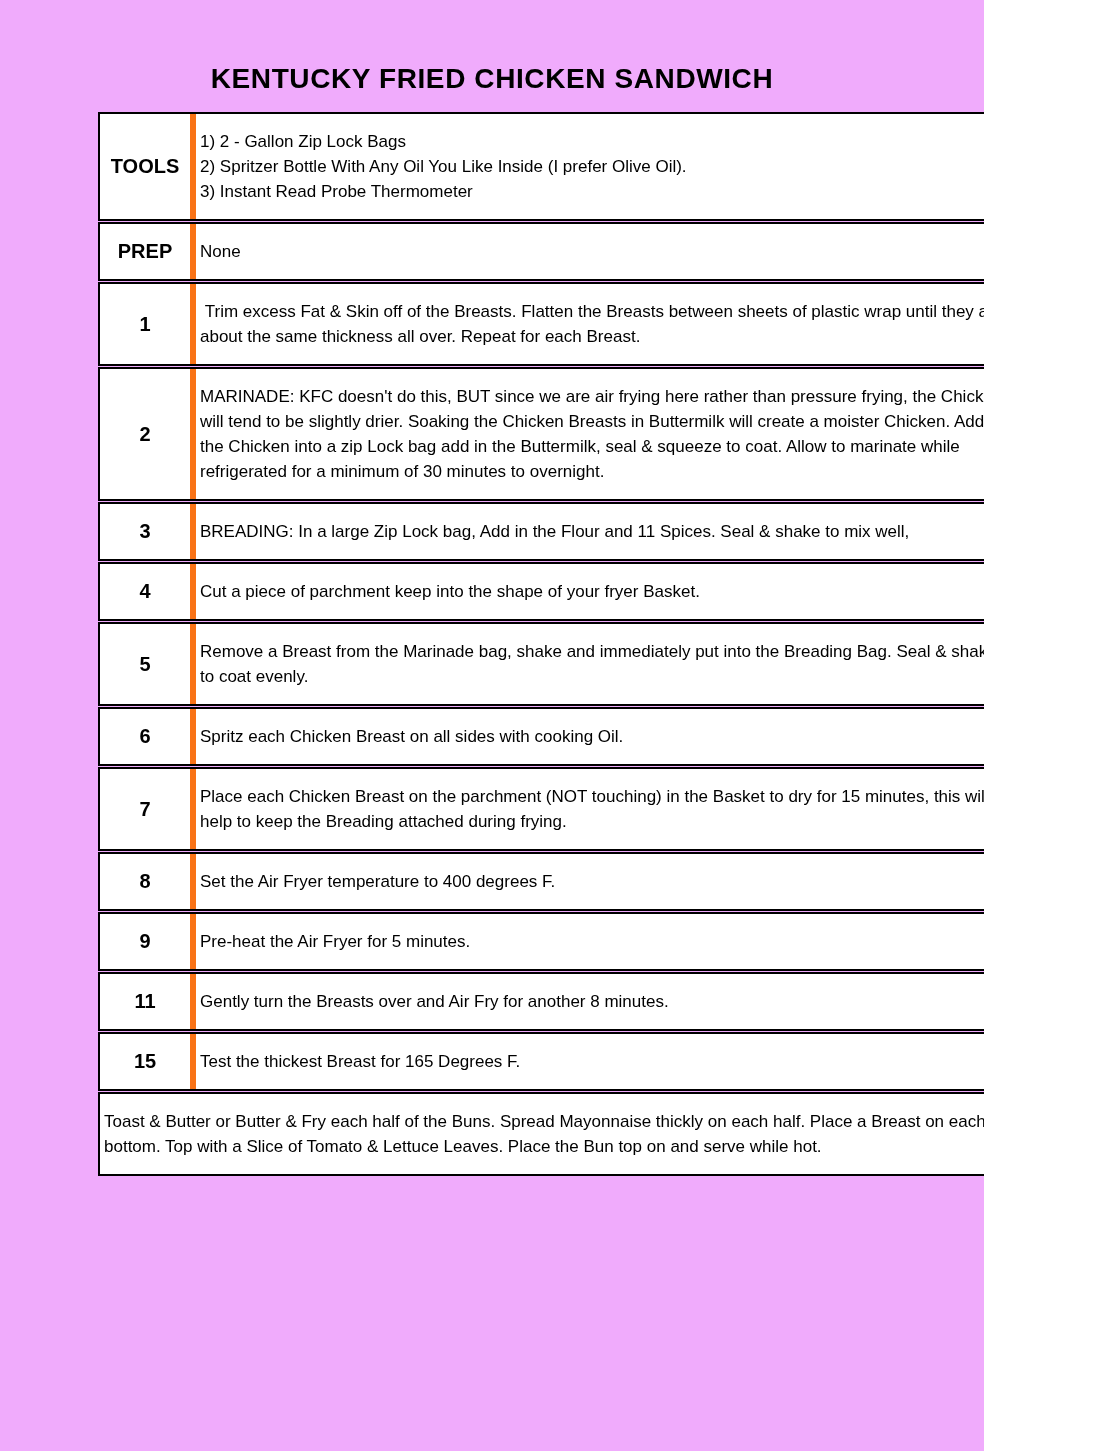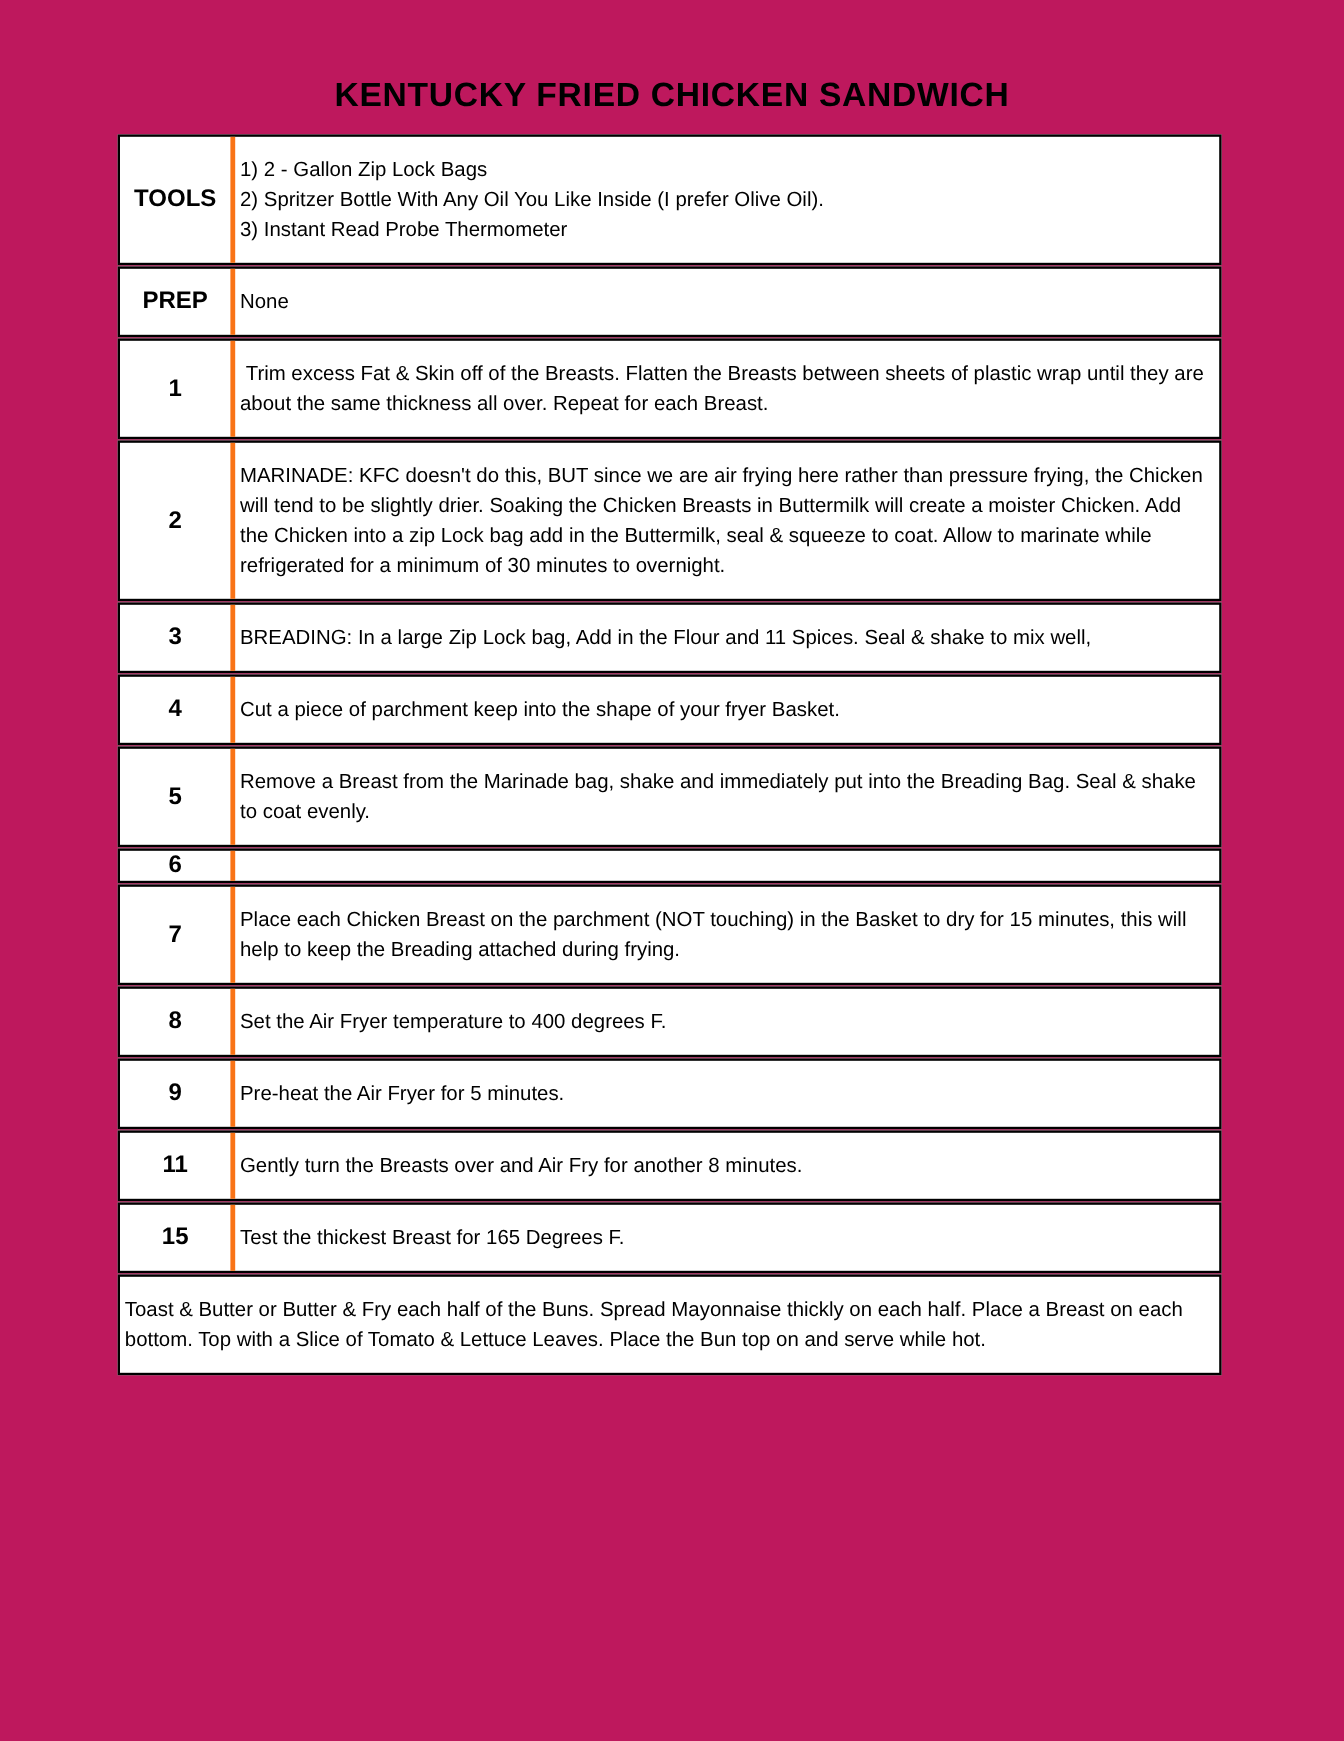--- a/index.html
+++ b/index.html
@@ -9,23 +9,23 @@
   body {
     width: 1120px;
     height: 1451px;
     background: #ffffff;
     color: #000000;
     font-family: "Liberation Sans", sans-serif;
     -webkit-font-smoothing: antialiased;
   }
   .page {
     position: relative;
-    width: 1120px;
+    width: 984px;
     height: 1451px;
-    background: #be185d;
+    background: #f0abfc;
     overflow: hidden;
   }
   .title {
     margin: 0;
     padding-top: 62px;
     text-align: center;
     font-size: 28px;
     font-weight: bold;
     letter-spacing: 0.6px;
     line-height: 34px;
@@ -43,21 +43,21 @@
     margin-top: 1px;
     background: #ffffff;
     box-sizing: border-box;
   }
   .row:first-child {
     margin-top: 0;
   }
   .label-cell {
     flex: 0 0 96px;
     width: 96px;
-    border-right: 4px solid #f97316;
+    border-right: 6px solid #f97316;
     display: flex;
     align-items: center;
     justify-content: center;
     font-weight: bold;
     font-size: 20px;
     text-align: center;
     padding: 1px 2px;
     box-sizing: border-box;
   }
   .content-cell {
@@ -130,20 +130,23 @@
 
   <div class="row">
     <div class="label-cell">5</div>
     <div class="content-cell">
       <span class="content-text"><span class="prefix"></span><span class="body-text">Remove a Breast from the Marinade bag, shake and immediately put into the Breading Bag. Seal &amp; shake to coat evenly.</span></span>
     </div>
   </div>
 
   <div class="row">
     <div class="label-cell">6</div>
+    <div class="content-cell">
+      <span class="content-text"><span class="prefix"></span><span class="body-text">Spritz each Chicken Breast on all sides with cooking Oil.</span></span>
+    </div>
   </div>
 
   <div class="row">
     <div class="label-cell">7</div>
     <div class="content-cell">
       <span class="content-text"><span class="prefix"></span><span class="body-text">Place each Chicken Breast on the parchment (NOT touching) in the Basket to dry for 15 minutes, this will help to keep the Breading attached during frying.</span></span>
     </div>
   </div>
 
   <div class="row">

